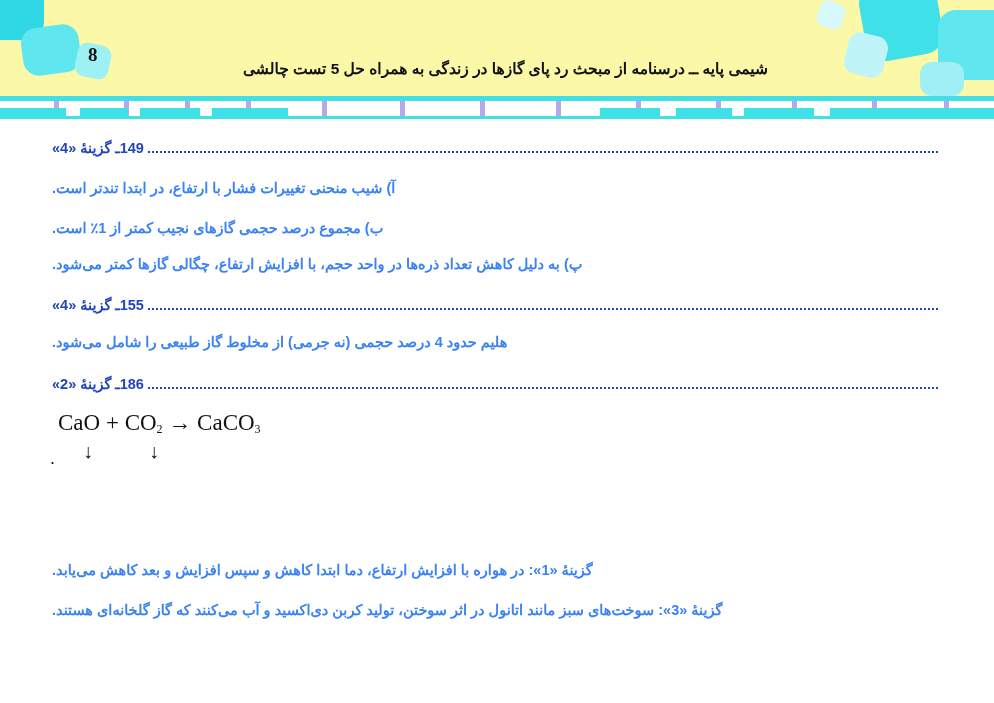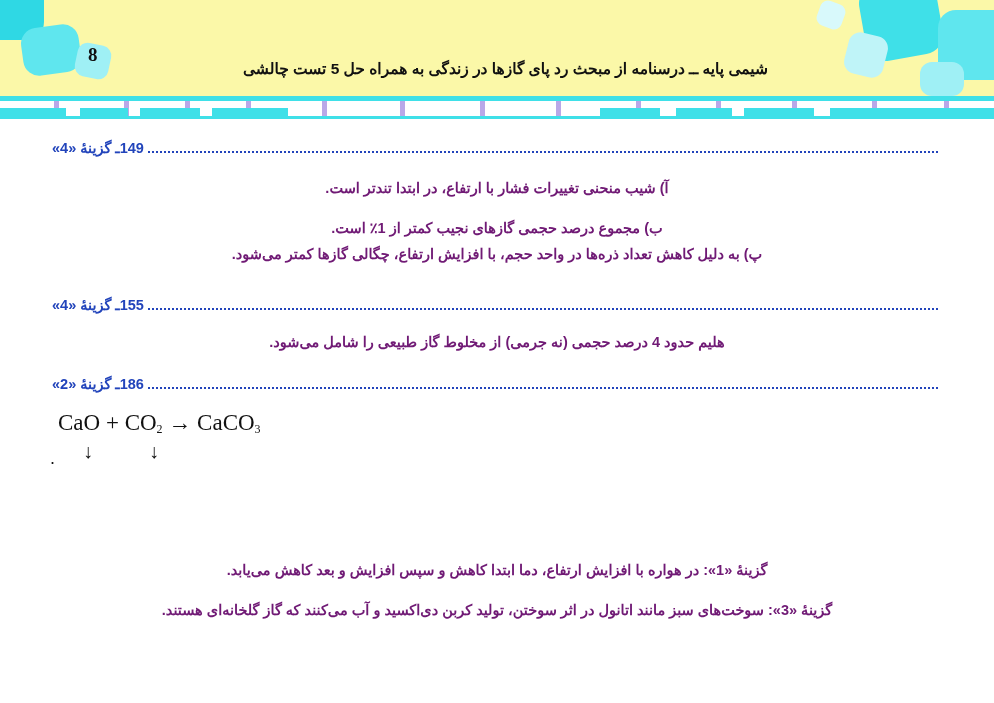--- a/index.html
+++ b/index.html
@@ -97,22 +97,22 @@
     position: absolute;
     top: 122px; left: 0;
     width: 994px;
     height: 581px;
   }
   .line {
     position: absolute;
     right: 52px;
     left: 52px;
     font-size: 14.5px;
-    color: #701a75;
-    text-align: center;
+    color: #3b82f6;
+    text-align: left;
     white-space: nowrap;
     font-weight: bold;
   }
 
   
   .ansrow {
     position: absolute;
     left: 52px; right: 52px;
     height: 20px;
     display: flex;
@@ -206,21 +206,21 @@
 </div>
 
 <div class="content">
 
   <div class="ansrow" style="top:18px">
     <span class="ans-label">149ـ گزینۀ «4»</span>
     <span class="leader"></span>
   </div>
   <div class="line" style="top:58px">آ) شیب منحنی تغییرات فشار با ارتفاع، در ابتدا تندتر است.</div>
   <div class="line" style="top:98px">ب) مجموع درصد حجمی گازهای نجیب کمتر از 1٪ است.</div>
-  <div class="line" style="top:124px">پ) به دلیل کاهش تعداد ذره‌ها در واحد حجم، با افزایش ارتفاع، چگالی گازها کمتر می‌شود.</div>
+  <div class="line" style="top:134px">پ) به دلیل کاهش تعداد ذره‌ها در واحد حجم، با افزایش ارتفاع، چگالی گازها کمتر می‌شود.</div>
 
   <div class="ansrow" style="top:175px">
     <span class="ans-label">155ـ گزینۀ «4»</span>
     <span class="leader"></span>
   </div>
   <div class="line" style="top:212px">هلیم حدود 4 درصد حجمی (نه جرمی) از مخلوط گاز طبیعی را شامل می‌شود.</div>
 
   <div class="ansrow" style="top:254px">
     <span class="ans-label">186ـ گزینۀ «2»</span>
     <span class="leader"></span>

